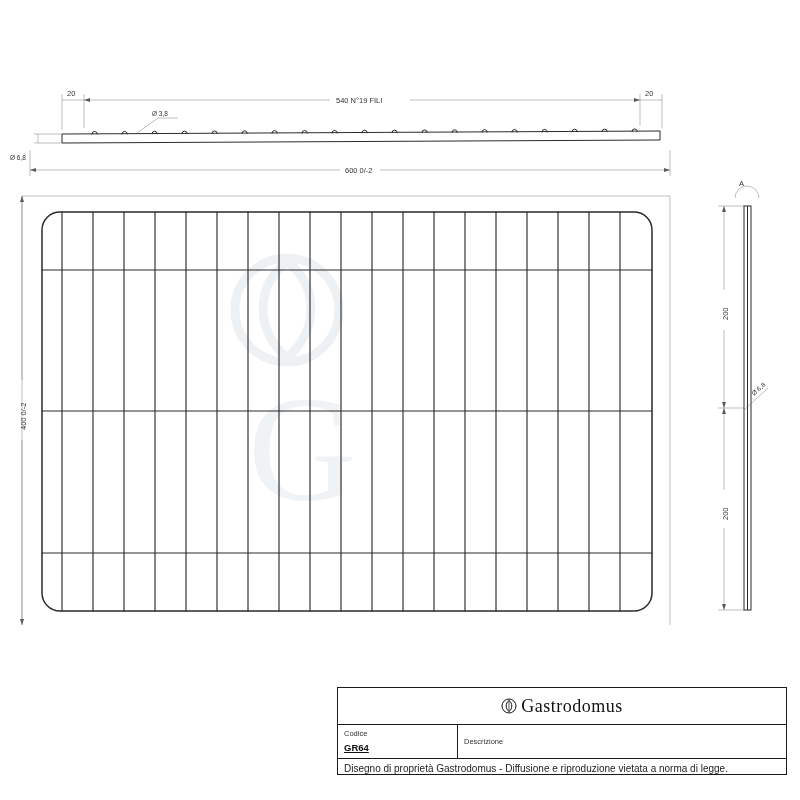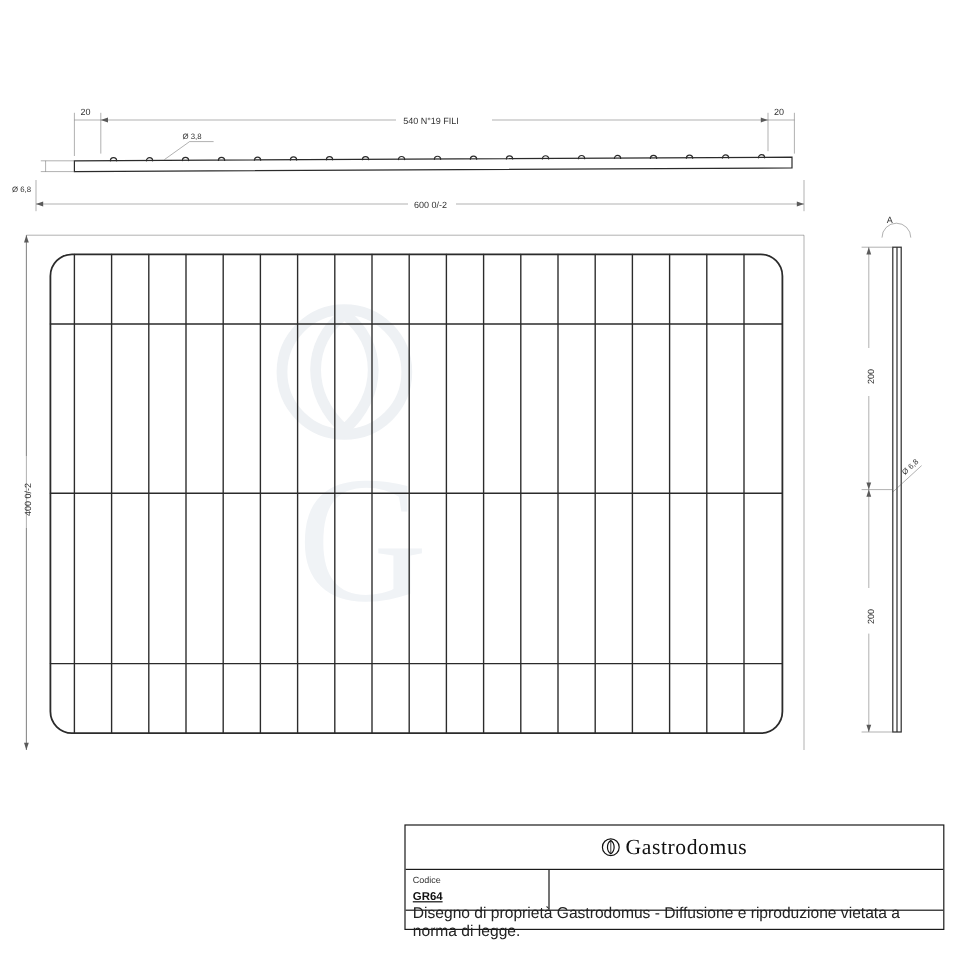--- a/index.html
+++ b/index.html
@@ -135,21 +135,21 @@
     text-decoration: underline;
   }
   .tb-value.bold {
     font-weight: bold;
   }
   .tb-footer {
     height: 18px;
     display: flex;
     align-items: center;
     padding-left: 6px;
-    font-size: 13px;
+    font-size: 10px;
     color: #222222;
   }
 </style>
 </head>
 <body>
 
 <svg id="drawing" viewBox="0 0 800 800" width="800" height="800">
 
   <g>
     <text class="wm-text" x="248" y="500">G</text>
@@ -324,17 +324,18 @@
       <span class="tb-logo-text">Gastrodomus</span>
     </div>
   </div>
 
   <div class="tb-fields">
     <div class="tb-field code">
       <span class="tb-label">Codice</span>
       <span class="tb-value bold">GR64</span>
     </div>
     <div class="tb-field descr">
+      <span class="tb-label">Descrizione</span>
     </div>
   </div>
 
   <div class="tb-footer">Disegno di proprietà Gastrodomus -  Diffusione e riproduzione vietata a norma di legge.</div>
 </div>
 
 </body></html>

